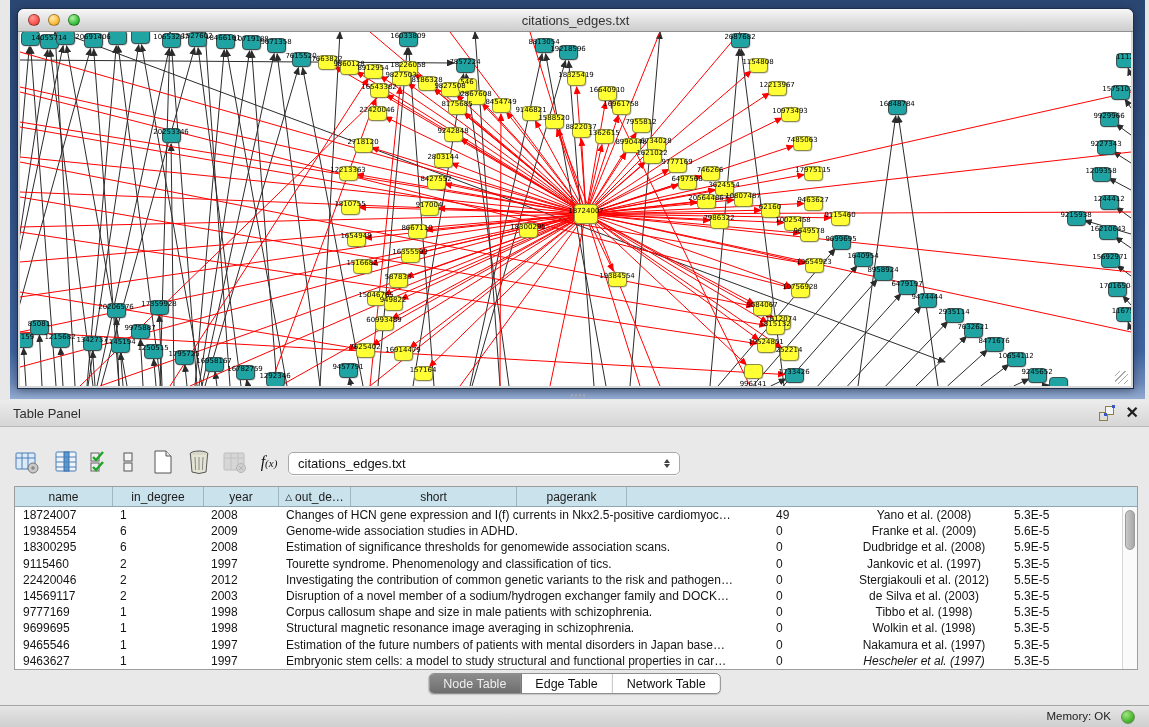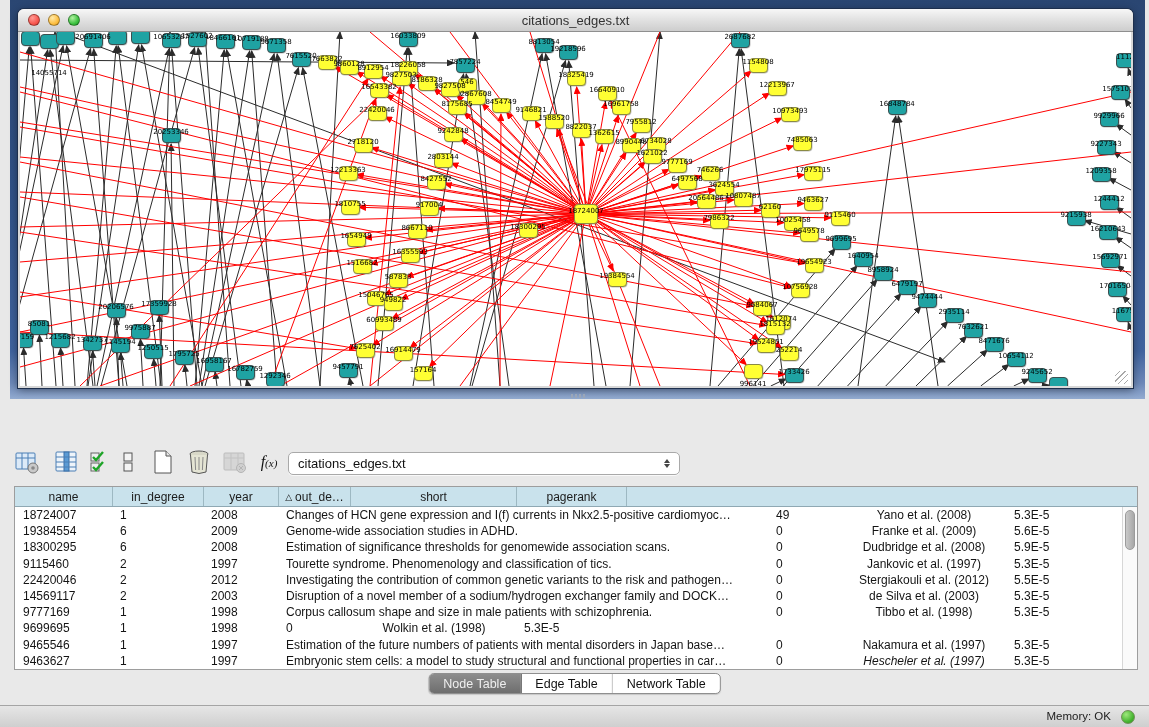--- a/index.html
+++ b/index.html
@@ -303,21 +303,21 @@
           <line x1="60" y1="354" x2="381.5382997918143" y2="42.26469715305802" stroke="#ff0000" stroke-width="1" marker-end="url(#ar)"></line>
           <line x1="480" y1="354" x2="480.96797173305913" y2="81.99994301038163" stroke="#ff0000" stroke-width="1" marker-end="url(#ar)"></line>
           <line x1="0" y1="260" x2="336.124549394732" y2="316.50789526056366" stroke="#ff0000" stroke-width="1" marker-end="url(#ar)"></line>
           <line x1="0" y1="300" x2="765.0138568211513" y2="342.50076982339726" stroke="#ff0000" stroke-width="1" marker-end="url(#ar)"></line>
           <line x1="640" y1="354" x2="537.3425160871869" y2="97.35629021796734" stroke="#ff0000" stroke-width="1" marker-end="url(#ar)"></line>
           <line x1="730" y1="354" x2="590.9474442052832" y2="69.0881199450908" stroke="#ff0000" stroke-width="1" marker-end="url(#ar)"></line>
         </svg>
       <div class="resize-grip"></div>
     <div class="gnode t" style="left: 0.5px; top: -1.5px; width: 19px; height: 15px; z-index: 2;"></div>
         <div class="gnode t" style="left: 19.5px; top: 1.5px; width: 19px; height: 15px; z-index: 2;"></div>
-        <span class="glabel" style="left: 29px; top: 3px; margin-top: 35px;">14055714</span>
+        <span class="glabel" style="left: 29px; top: 3px;">14055714</span>
         <div class="gnode t" style="left: 35.5px; top: -2.5px; width: 19px; height: 15px; z-index: 2;"></div>
         <div class="gnode t" style="left: 63.5px; top: 0.5px; width: 19px; height: 15px; z-index: 2;"></div>
         <span class="glabel" style="left: 73px; top: 2px;">20691406</span>
         <div class="gnode t" style="left: 87.5px; top: -2.5px; width: 19px; height: 15px; z-index: 2;"></div>
         <div class="gnode t" style="left: 110.5px; top: -3.5px; width: 19px; height: 15px; z-index: 2;"></div>
         <div class="gnode t" style="left: 141.5px; top: 0.5px; width: 19px; height: 15px; z-index: 2;"></div>
         <span class="glabel" style="left: 151px; top: 2px;">10653287</span>
         <div class="gnode t" style="left: 167.5px; top: -0.5px; width: 19px; height: 15px; z-index: 2;"></div>
         <span class="glabel" style="left: 177px; top: 1px;">1527602</span>
         <div class="gnode t" style="left: 195.5px; top: 1.5px; width: 19px; height: 15px; z-index: 2;"></div>
@@ -554,20 +554,32 @@
         <div class="gnode t" style="left: 1087.5px; top: 249.5px; width: 19px; height: 15px; z-index: 2;"></div>
         <span class="glabel" style="left: 1097px; top: 251px;">17016504</span>
         <div class="gnode t" style="left: 1095.5px; top: 274.5px; width: 19px; height: 15px; z-index: 2;"></div>
         <span class="glabel" style="left: 1105px; top: 276px;">116753</span>
       </div>
   </div>
   <div class="splitter-dots"></div>
 </div>
 
 <div class="table-panel">
+  <div class="panel-header">
+    <span class="panel-title">Table Panel</span>
+    <span class="right">
+      <span class="float-ico">
+        <span class="b1"></span>
+          <span class="b2"></span>
+          <span class="d1"></span>
+          <span class="d2"></span>
+      </span>
+      <span class="close-x">✕</span>
+    </span>
+  </div>
 
   <div class="toolbar">
     <span class="tbtn" style="left:12px">
       <svg width="26" height="26">
           <rect x="2" y="4" width="19" height="16" rx="1" fill="#dceaf8" stroke="#4a7fb5"></rect>
           <line x1="2" y1="9" x2="21" y2="9" stroke="#4a7fb5"></line>
           <line x1="8" y1="4" x2="8" y2="20" stroke="#4a7fb5"></line>
           <line x1="14" y1="4" x2="14" y2="20" stroke="#4a7fb5"></line>
           <circle cx="19" cy="19" r="5" fill="#c9c9c9" stroke="#777"></circle>
           <circle cx="19" cy="19" r="1.8" fill="#888"></circle>
@@ -716,20 +728,21 @@
           <div class="td" style="width: 75px; text-align: left; padding-left: 7px;">1998</div>
           <div class="td" style="width: 490px; text-align: left; padding-left: 7px;">Corpus callosum shape and size in male patients with schizophrenia.</div>
           <div class="td" style="width: 72px; text-align: left; padding-left: 7px;">0</div>
           <div class="td" style="width: 166px; text-align: center; padding-left: 0px;">Tibbo et al. (1998)</div>
           <div class="td" style="width: 110px; text-align: left; padding-left: 7px;">5.3E-5</div>
         </div>
         <div class="tr">
           <div class="td" style="width: 98px; text-align: left; padding-left: 8px;">9699695</div>
           <div class="td" style="width: 91px; text-align: left; padding-left: 7px;">1</div>
           <div class="td" style="width: 75px; text-align: left; padding-left: 7px;">1998</div>
+          <div class="td" style="width: 490px; text-align: left; padding-left: 7px;">Structural magnetic resonance image averaging in schizophrenia.</div>
           <div class="td" style="width: 72px; text-align: left; padding-left: 7px;">0</div>
           <div class="td" style="width: 166px; text-align: center; padding-left: 0px;">Wolkin et al. (1998)</div>
           <div class="td" style="width: 110px; text-align: left; padding-left: 7px;">5.3E-5</div>
         </div>
         <div class="tr">
           <div class="td" style="width: 98px; text-align: left; padding-left: 8px;">9465546</div>
           <div class="td" style="width: 91px; text-align: left; padding-left: 7px;">1</div>
           <div class="td" style="width: 75px; text-align: left; padding-left: 7px;">1997</div>
           <div class="td" style="width: 490px; text-align: left; padding-left: 7px;">Estimation of the future numbers of patients with mental disorders in Japan base…</div>
           <div class="td" style="width: 72px; text-align: left; padding-left: 7px;">0</div>

